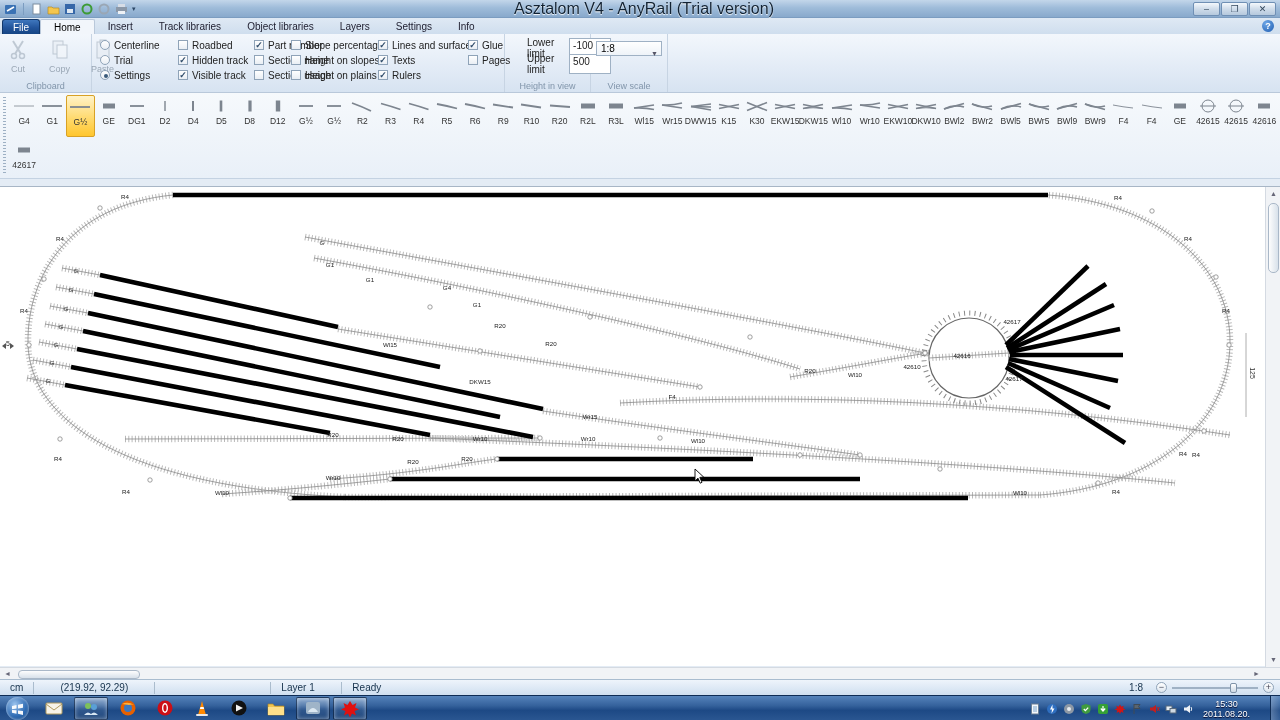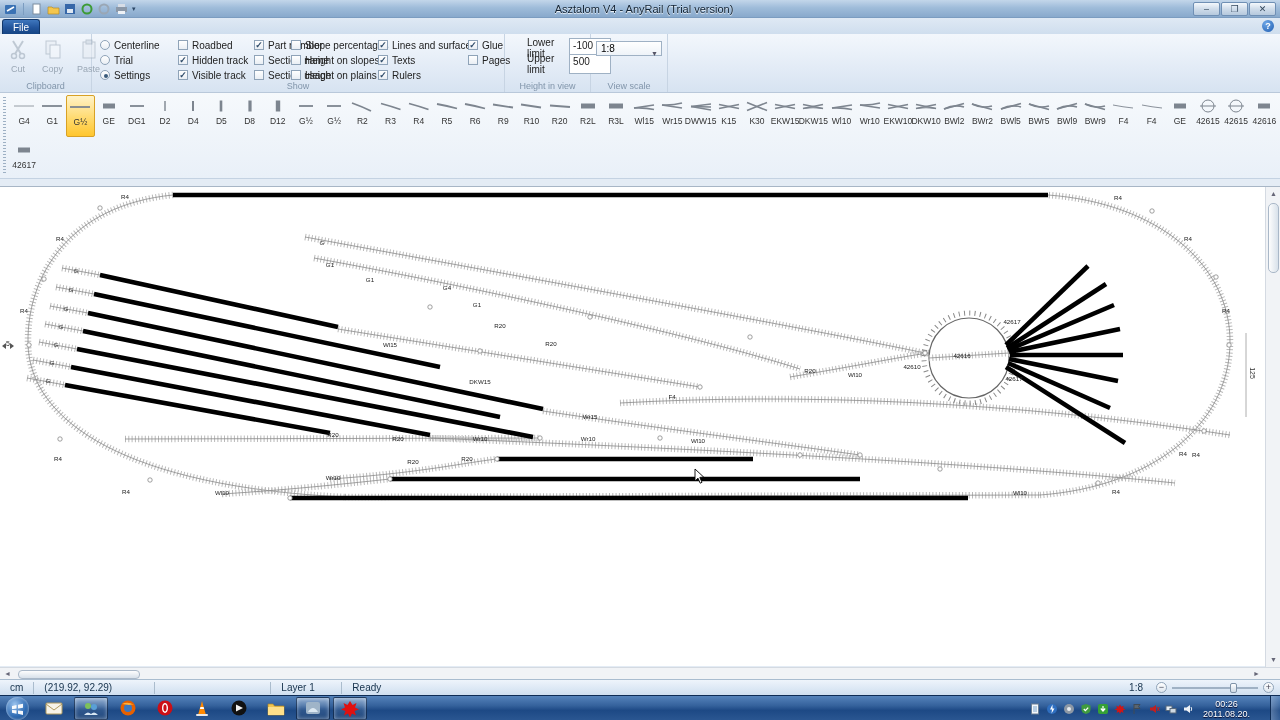--- a/index.html
+++ b/index.html
@@ -6,21 +6,21 @@
   html,body { width:1280px; height:720px; overflow:hidden; font-family:"Liberation Sans", sans-serif; }
   .window { position:absolute; inset:0; background:#e4ecf5; }
 
   
   .titlebar { position:absolute; left:0; top:0; width:1280px; height:18px;
     background:linear-gradient(#c3d6ea, #9fbcda 45%, #88a9cc);
     border-bottom:1px solid #7b9cc0; display:flex; align-items:center; }
   .qat { display:flex; align-items:center; gap:4px; padding-left:4px; }
   .qat .sep { width:1px; height:12px; background:#7b9cc0; margin:0 2px; }
   .qat-ico { width:13px; height:13px; display:inline-block; position:relative; }
-  .title-text { position:absolute; left:8px; right:0; text-align:center; font-size:11px; color:#1d3least; color:#123; text-shadow:0 1px 1px #fff; }
+  .title-text { position:absolute; left:8px; right:0; text-align:center; font-size:16px; color:#1d3least; color:#123; text-shadow:0 1px 1px #fff; }
   .win-controls { position:absolute; right:4px; top:2px; display:flex; gap:1px; }
   .win-btn { width:27px; height:14px; border:1px solid #6f8fb4; border-radius:2px;
     background:linear-gradient(#f4f8fc,#cfdcea 50%,#b6c9dd); font-size:9px; line-height:12px;
     text-align:center; color:#33475c; }
 
   
   .tabstrip { position:absolute; left:0; top:18px; width:1280px; height:16px;
     background:linear-gradient(#dfe9f4,#cfdeee); display:flex; align-items:flex-end; }
   .file-tab { width:38px; height:15px; margin-left:2px; border-radius:3px 3px 0 0;
     background:linear-gradient(#3f77bd,#22549b 55%,#174684); color:#fff; font-size:10px;
@@ -30,21 +30,21 @@
   .help-ico { position:absolute; right:6px; bottom:2px; width:12px; height:12px; border-radius:50%;
     background:radial-gradient(circle at 35% 30%, #6fa8e8, #1e5cb0); color:#fff; font-size:9px;
     line-height:12px; text-align:center; font-weight:bold; }
 
   
   .ribbon { position:absolute; left:0; top:34px; width:1280px; height:59px;
     background:linear-gradient(#f3f7fc,#e2ebf6 60%,#d7e3f1); border-bottom:1px solid #b9c8da; }
   .rgroup { position:absolute; top:0; bottom:0; border-right:1px solid #c7d4e3; }
   .rgroup-label { position:absolute; bottom:1px; left:0; right:0; text-align:center;
     font-size:9px; color:#8195aa; }
-  .clip-btns { display:flex; gap:14px; padding:5px 8px 0 8px; }
+  .clip-btns { display:flex; gap:21px; padding:5px 8px 0 8px; }
   .clip-btn { width:24px; text-align:center; font-size:9px; color:#9aa7b5; }
   .clip-btn .big { width:20px; height:22px; margin:0 auto 1px auto; opacity:.55; }
   .cbcol { position:absolute; top:6px; font-size:10px; color:#222; }
   .cbrow { display:flex; height:15px; gap:4px; white-space:nowrap; }
   .cbx { width:10px; height:10px; border:1px solid #8fa3b8; background:linear-gradient(#fff,#e9eef4);
     font-size:9px; line-height:9px; text-align:center; color:#2d4a68; font-weight:bold; }
   .rad { width:10px; height:10px; border:1px solid #8fa3b8; border-radius:50%;
     background:linear-gradient(#fff,#e9eef4); position:relative; }
   .rad.on::after { content:""; position:absolute; left:2.5px; top:2.5px; width:4px; height:4px;
     border-radius:50%; background:#3a5a7a; }
@@ -155,20 +155,29 @@
     <div class="title-text">Asztalom V4 - AnyRail (Trial version)</div>
     <div class="win-controls">
       <div class="win-btn">–</div>
       <div class="win-btn">❐</div>
       <div class="win-btn">✕</div>
     </div>
   </div>
 
   <div class="tabstrip">
     <div class="file-tab">File</div>
+    <div id="tabs" style="display:flex;">
+        <div class="rtab active">Home</div>
+        <div class="rtab">Insert</div>
+        <div class="rtab">Track libraries</div>
+        <div class="rtab">Object libraries</div>
+        <div class="rtab">Layers</div>
+        <div class="rtab">Settings</div>
+        <div class="rtab">Info</div>
+      </div>
     <div class="help-ico">?</div>
   </div>
 
   <div class="ribbon">
     <div class="rgroup" style="left:0; width:92px;">
       <div class="clip-btns">
         <div class="clip-btn">
           <svg class="big" viewBox="0 0 20 22">
               <path d="M5,2 L13,15 M15,2 L7,15" stroke="#9aa7b5" stroke-width="2" fill="none"></path>
               <circle cx="6" cy="17" r="2.5" fill="none" stroke="#9aa7b5" stroke-width="1.5"></circle>
@@ -268,21 +277,20 @@
       <div class="cbcol" id="cbcol4" style="left:376px; left:376px;">
           <div class="cbrow">
             <span class="cbx">✓</span>
             <span>Glue</span>
           </div>
           <div class="cbrow">
             <span class="cbx"></span>
             <span>Pages</span>
           </div>
         </div>
-      <div class="rgroup-label">Show</div>
     </div>
 
     <div class="rgroup" style="left:505px; width:85px; width:86px;">
       <div style="position:absolute; left:22px; top:6px;">
         <div class="hv-row">
           <span>Lower limit</span>
           <span class="tbox">-100</span>
         </div>
         <div class="hv-row">
           <span>Upper limit</span>
@@ -757,21 +765,21 @@
     <div class="hscroll">
       <div class="scroll-arrow" style="left:0; top:0; height:13px; line-height:12px;">◄</div>
       <div class="hthumb" style="left:18px; width:122px;"></div>
       <div class="scroll-arrow" style="right:16px; top:0; height:13px; line-height:12px;">►</div>
     </div>
   </div>
 
   <div class="statusbar">
     <div class="sseg" style="min-width:30px;">cm</div>
     <div class="ssep"></div>
-    <div class="sseg" style="min-width:120px;">(219.92, 92.29)</div>
+    <div class="sseg" style="min-width:120px;text-align:center;">(219.92, 92.29)</div>
     <div class="ssep"></div>
     <div class="sseg" style="min-width:115px;"></div>
     <div class="ssep"></div>
     <div class="sseg" style="min-width:70px;">Layer 1</div>
     <div class="ssep"></div>
     <div class="sseg">Ready</div>
     <div class="zoomctl">
       <span style="margin-right:8px;">1:8</span>
       <span class="zbtn">−</span>
       <span class="ztrack">
@@ -904,20 +912,20 @@
             <rect x="5" y="5.5" width="6" height="4.5" fill="#cfd9e2" stroke="#57697c"></rect>
           </svg>
         </div>
         <div class="tray-ico">
           <svg width="12" height="12">
             <path d="M2,4.5 h2.5 L8,2 v8 L4.5,7.5 H2 z" fill="#eef2f6"></path>
             <path d="M9,4 q1.5,2 0,4" stroke="#eef2f6" stroke-width="1" fill="none"></path>
           </svg>
         </div>
         <div class="clock">
-          <div>00:26</div>
+          <div>15:30</div>
           <div>2011.08.20.</div>
         </div>
       </div>
 
     <div class="showdesk"></div>
   </div>
 </div>
 
 </body></html>

